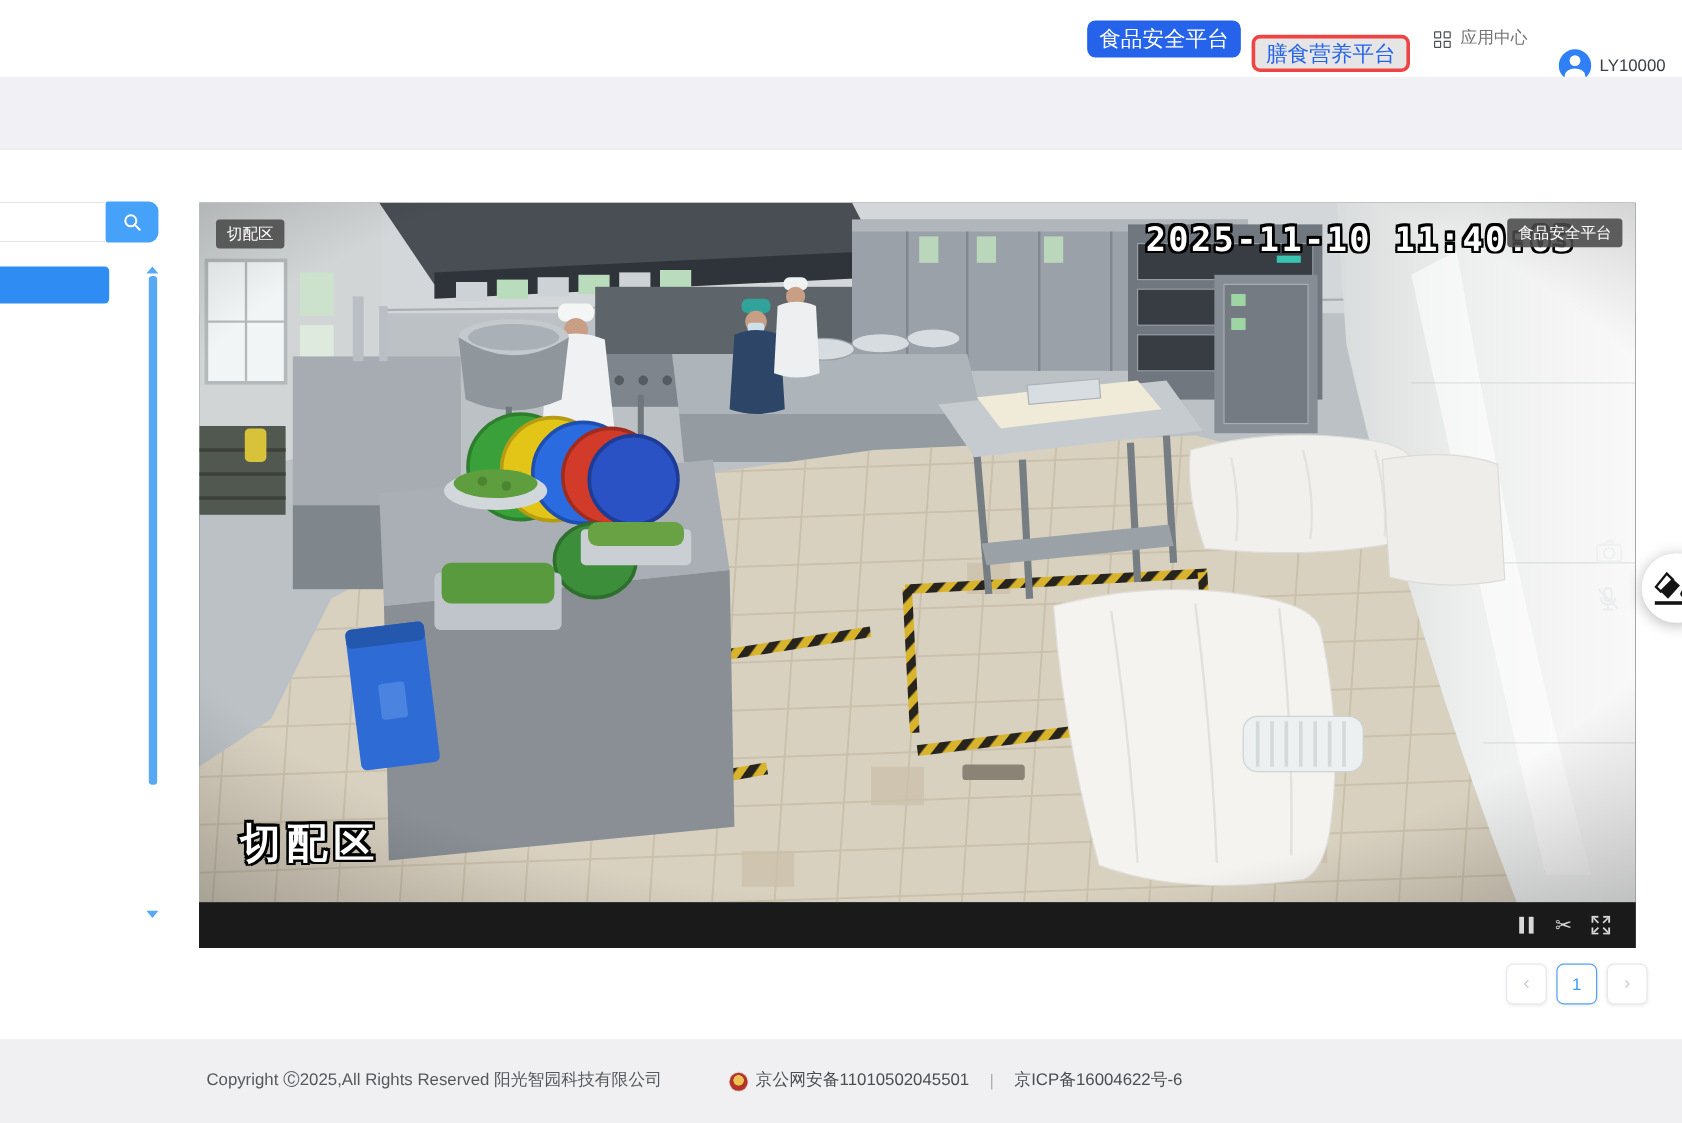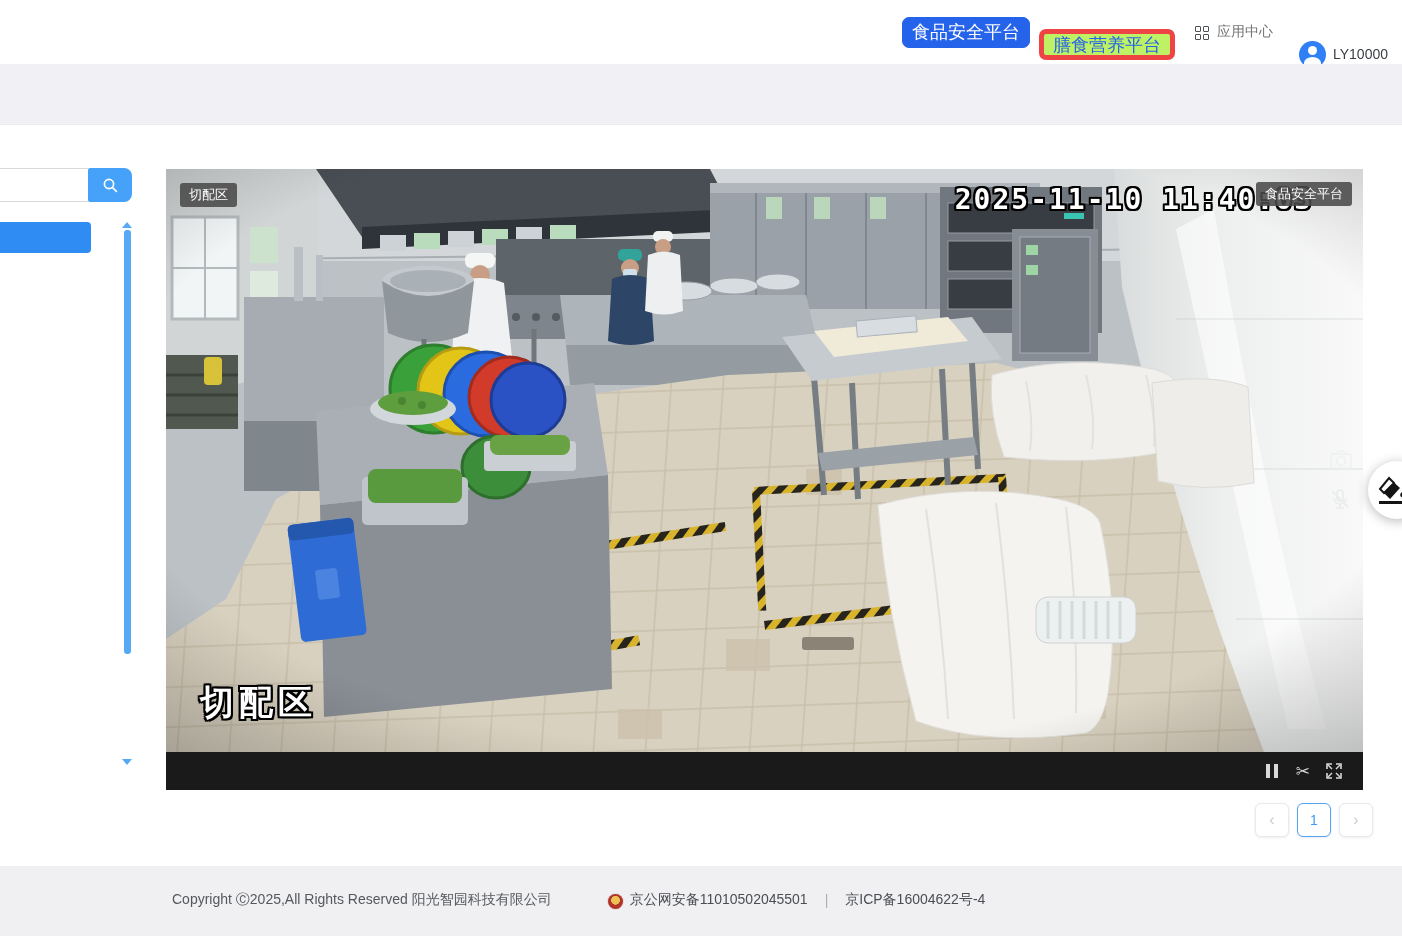--- a/index.html
+++ b/index.html
@@ -5,21 +5,21 @@
   html,body{margin:0;padding:0;background:#fff;}
   .page{position:relative;width:1402px;height:936px;background:#fff;overflow:hidden;
         font-family:"Liberation Sans",sans-serif;color:#333;}
 
   
   .top-header{position:absolute;top:0;left:0;width:1402px;height:64px;background:#fff;
               display:flex;align-items:center;justify-content:flex-end;padding-right:14px;box-sizing:border-box;}
   .btn-platform{height:31px;padding:0 9px;font-size:18px;border-radius:7px;cursor:pointer;
                 display:flex;align-items:center;font-family:"Liberation Sans",sans-serif;}
   .btn-platform.active{background:#2563eb;border:1px solid #2563eb;color:#fff;}
-  .btn-platform.outline{background:#bef264;border:5px solid #ef4444;color:#2563eb;margin-left:9px;margin-top:25px;}
+  .btn-platform.outline{background:#e5e5e5;border:3px solid #ef4444;color:#2563eb;margin-left:9px;margin-top:25px;}
   .app-center{display:flex;align-items:flex-end;gap:7px;margin-left:20px;font-size:14px;color:#737373;cursor:pointer;}
   .grid-icon{width:15px;height:15px;display:grid;grid-template-columns:6px 6px;grid-template-rows:6px 6px;gap:2px;}
   .grid-icon i{border:1.5px solid #4a4f55;border-radius:1px;box-sizing:border-box;}
   .user-menu{display:flex;align-items:center;gap:7px;margin-left:26px;cursor:pointer;margin-top:44px;}
   .avatar{width:27px;height:27px;border-radius:50%;background:#2f7ff7;position:relative;overflow:hidden;}
   .avatar::before{content:"";position:absolute;left:9px;top:5px;width:9px;height:9px;border-radius:50%;background:#fff;}
   .avatar::after{content:"";position:absolute;left:5px;top:16px;width:17px;height:12px;border-radius:50% 50% 0 0;background:#fff;}
   .username{font-size:14px;color:#3a3f45;}
 
   
@@ -325,21 +325,21 @@
   </div>
 
   <div class="footer">
     <div class="footer-row">
       <span>Copyright Ⓒ2025,All Rights Reserved 阳光智园科技有限公司</span>
       <span class="beian-group">
         <span class="emblem-icon"></span>
         <span>京公网安备11010502045501</span>
       </span>
       <span class="foot-divider">|</span>
-      <span class="icp-link">京ICP备16004622号-4</span>
+      <span class="icp-link">京ICP备16004622号-6</span>
     </div>
   </div>
 
   <div class="theme-fab">
     <svg width="30" height="30" viewBox="0 0 30 30">
       <path d="M13 3 L24 13 L14 24 L4 14 Z" fill="#141414"></path>
       <path d="M13 3 L18 8 L8 18 L4 14 Z" fill="#fefefe" stroke="#141414" stroke-width="2"></path>
       <path d="M25.5 17 q2.6 3.6 0 5.2 q-2.6 -1.6 0 -5.2 Z" fill="#141414"></path>
       <rect x="3" y="26" width="23" height="3" fill="#141414"></rect>
     </svg>

